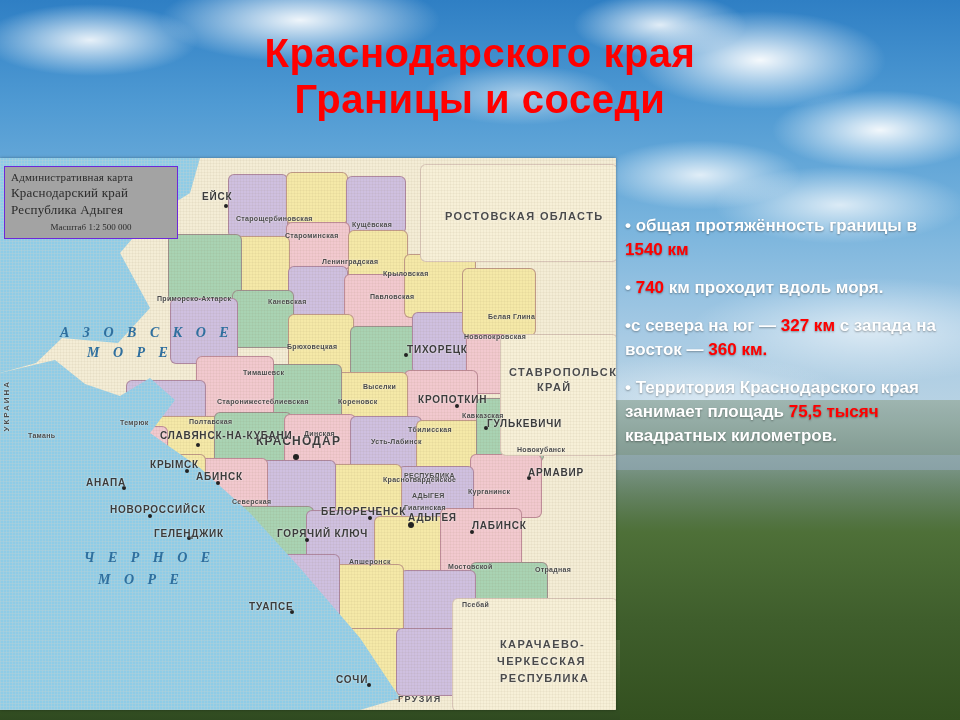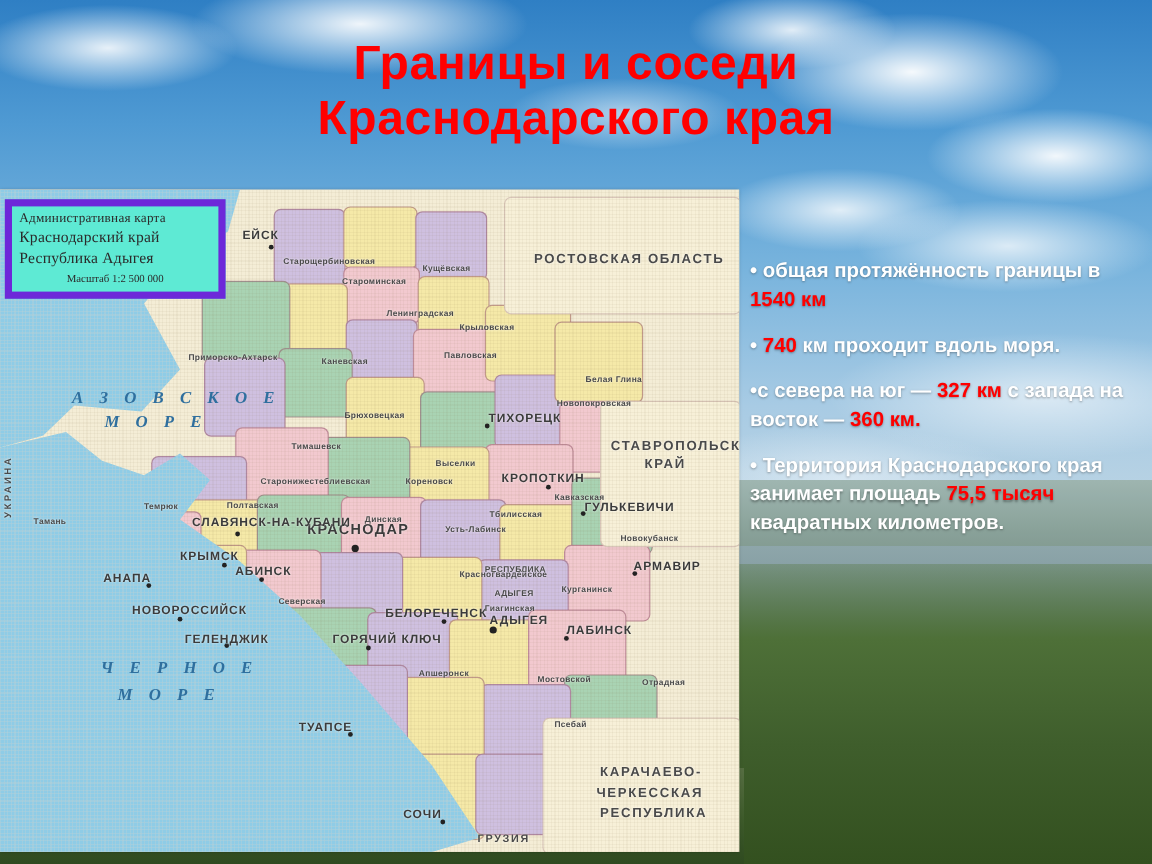--- a/index.html
+++ b/index.html
@@ -114,21 +114,21 @@
   .map-label.region{
     color:#4a4a4a;font-size:11px;letter-spacing:1.4px;font-weight:600;
   }
   .city-dot{
     position:absolute;width:4px;height:4px;background:#222;border-radius:50%;
   }
   .city-dot.big{width:6px;height:6px;}
 
   #legend-box{
     position:absolute;left:4px;top:8px;width:160px;
-    background:#5eead4;border:6px solid #6d28d9;
+    background:#a3a3a3;border:1px solid #6d28d9;
     padding:4px 6px 6px 6px;
     font-family:"Liberation Serif","DejaVu Serif",serif;
     color:#2b2b2b;
   }
   #legend-box .l1{font-size:11px;letter-spacing:.2px;}
   #legend-box .l2{font-size:13px;letter-spacing:.2px;margin-top:2px;}
   #legend-box .l3{font-size:13px;letter-spacing:.2px;margin-top:1px;}
   #legend-box .l4{font-size:9px;text-align:center;margin-top:4px;}
 
   
@@ -144,22 +144,22 @@
 
 <div id="bg">
   <div class="sky"></div>
   <div class="hills"></div>
   <div class="water"></div>
   <div class="foliage"></div>
   <div class="foliage-left"></div>
 </div>
 
 <div id="title">
+  <span class="ln">Краснодарского края</span>
   <span class="ln">Границы и соседи</span>
-  <span class="ln">Краснодарского края</span>
 </div>
 
 <div id="map-figure">
   <div class="map-canvas">
     <div class="map-land"></div>
 
     <div class="dist" style="left:228px;top:16px;width:58px;height:62px;background:#cfc0e0;"></div>
     <div class="dist" style="left:286px;top:14px;width:60px;height:50px;background:#f5e9a8;"></div>
     <div class="dist" style="left:346px;top:18px;width:58px;height:56px;background:#cfc0e0;"></div>
     <div class="dist" style="left:286px;top:64px;width:62px;height:46px;background:#f2c9cf;"></div>

